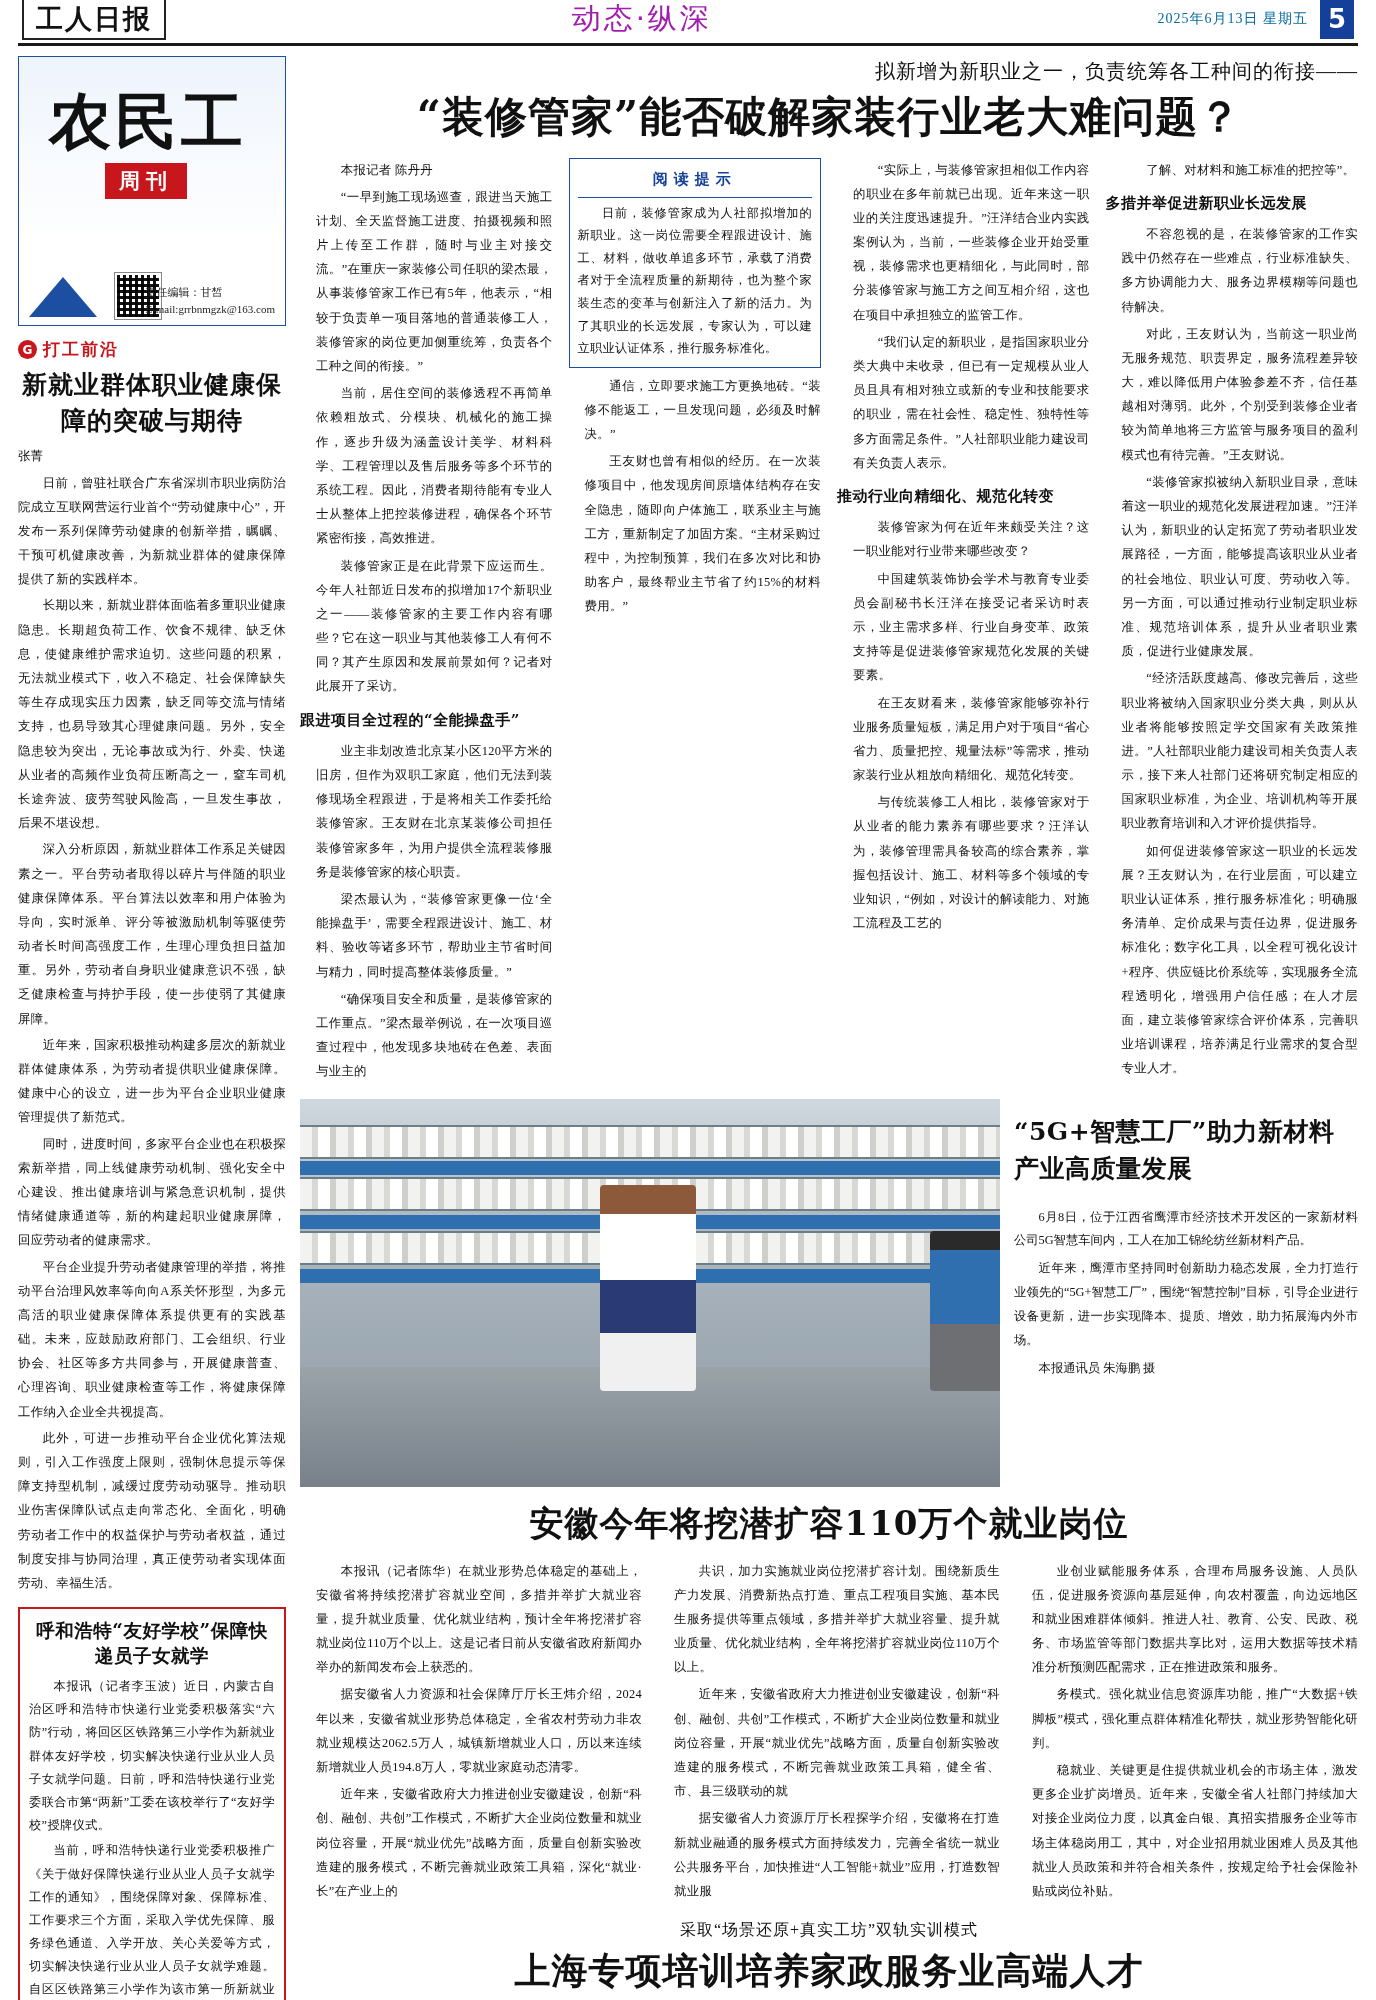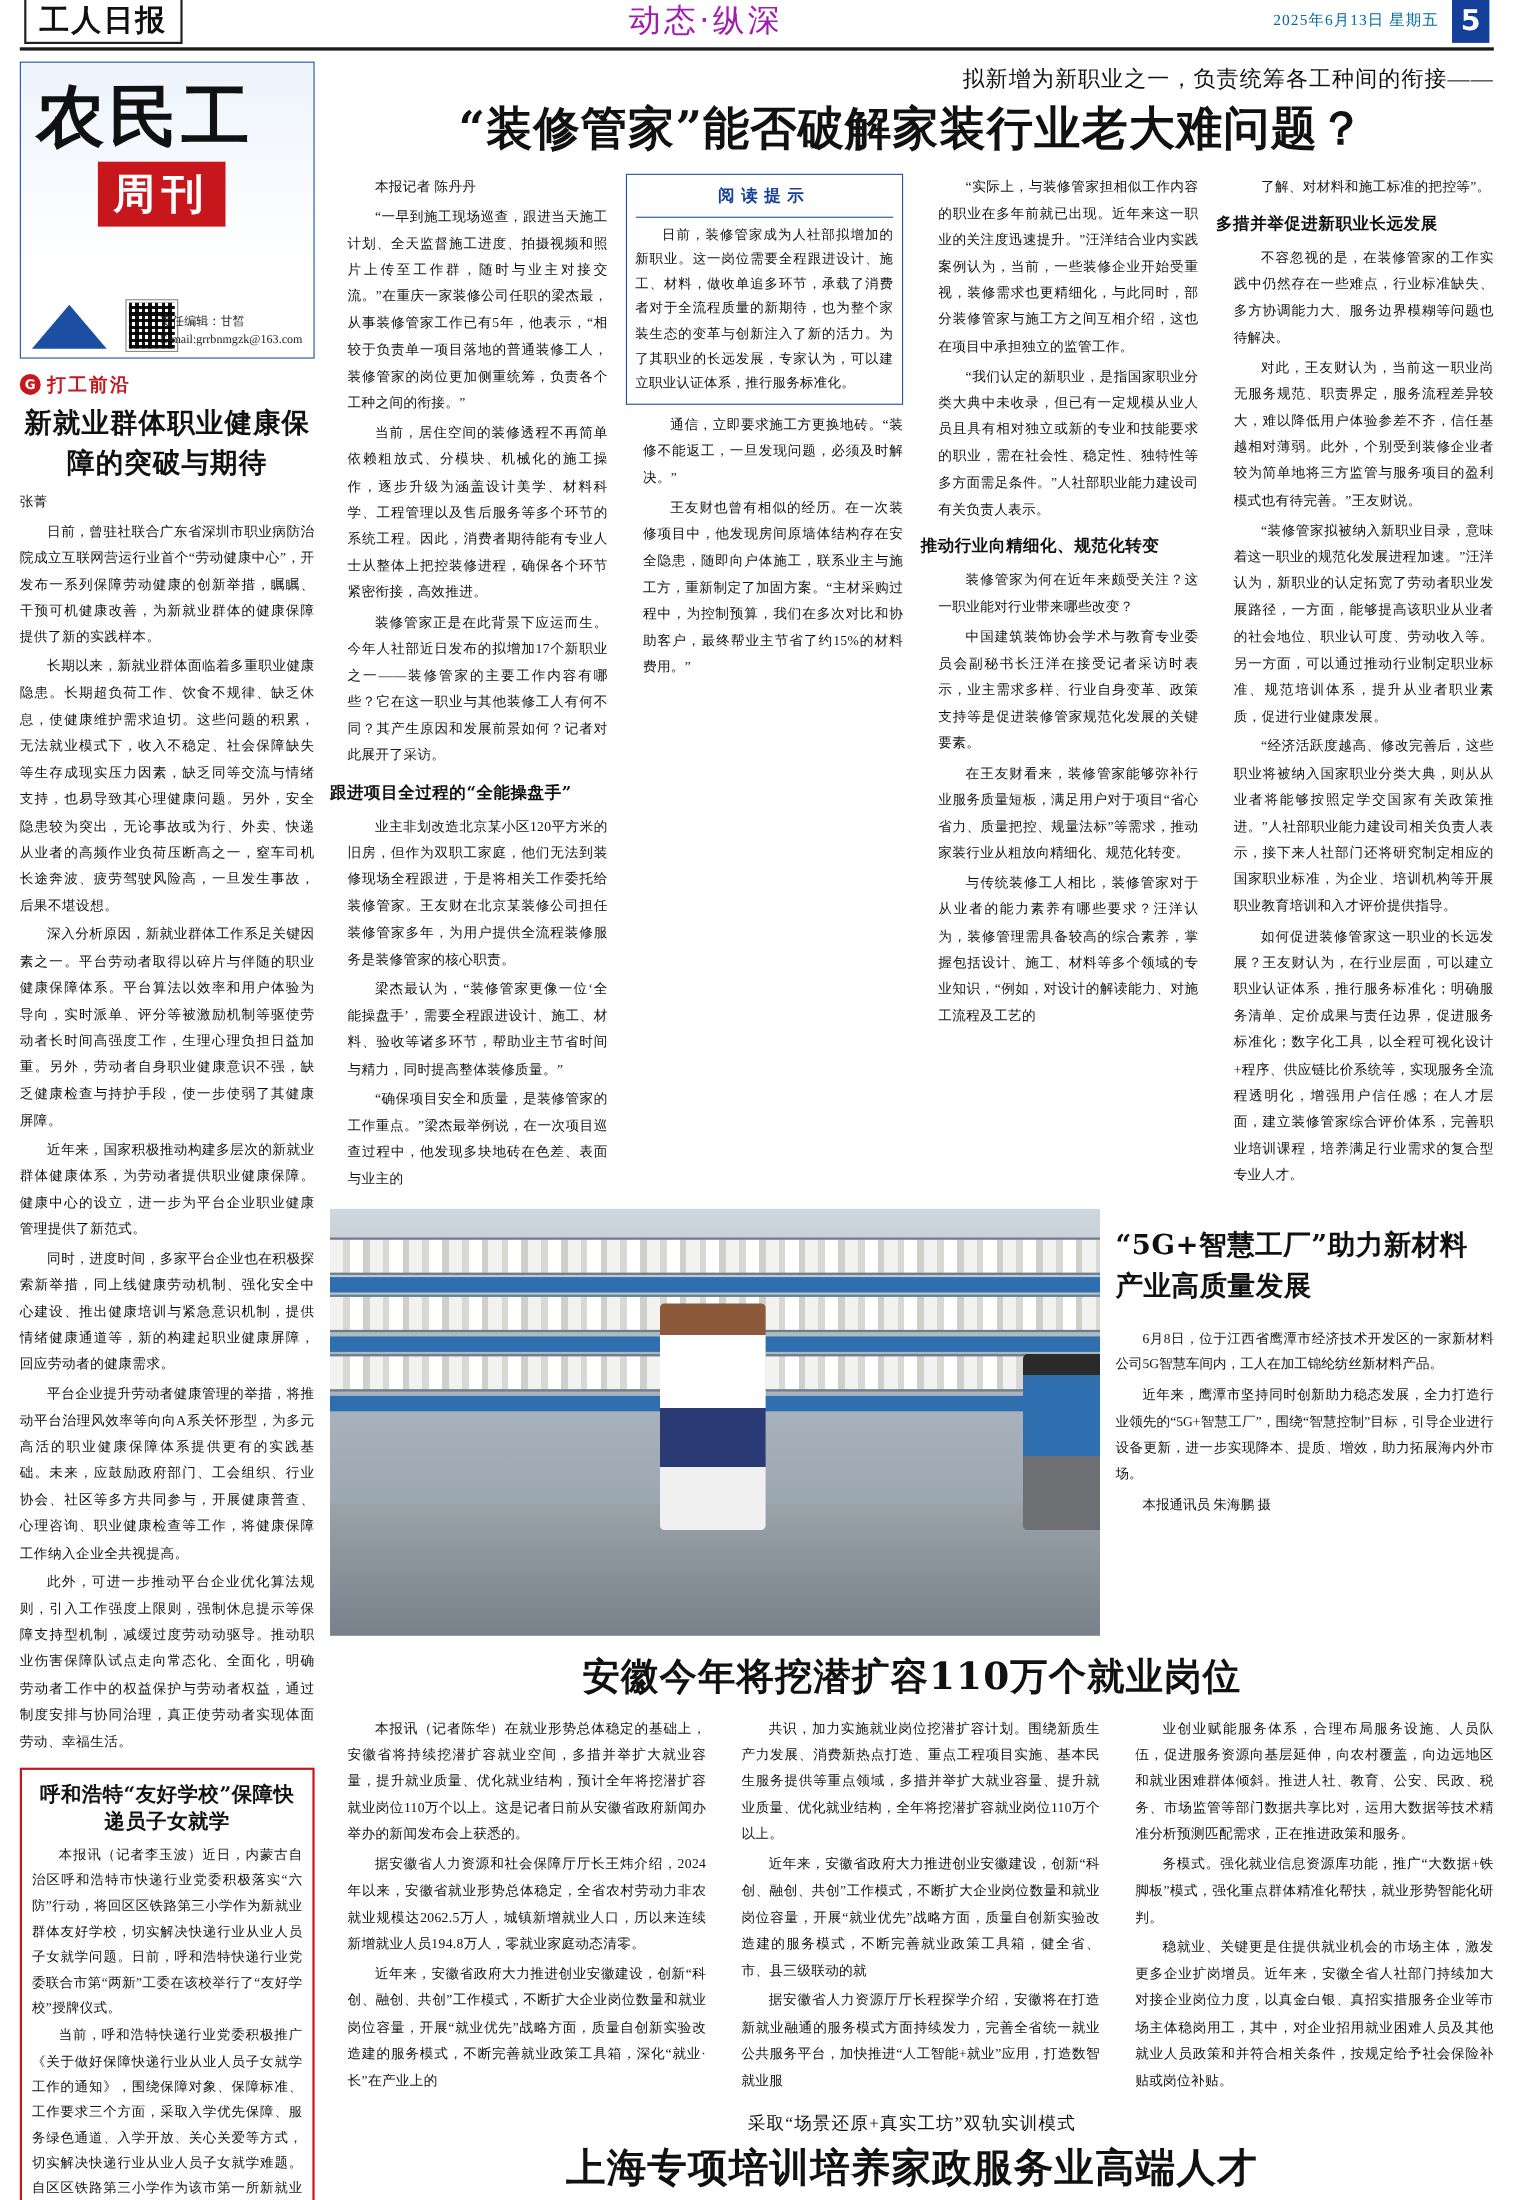--- a/index.html
+++ b/index.html
@@ -38,31 +38,31 @@
     font-family:"DejaVu Sans", sans-serif;
   }
 
   
   .body-grid { display:flex; gap:14px; margin-top:10px; height:1908px; }
   .col-left { width:268px; flex:0 0 268px; }
   .col-main { flex:1; }
 
   
   .nongmingong-box {
-    border:1px solid #1c4fa1; padding:8px; position:relative; height:270px;
+    border:1px solid #1c4fa1; padding:24px; position:relative; height:270px;
     background:linear-gradient(180deg,#eef4fd 0%,#ffffff 70%);
   }
   .nmg-title {
     font-family:"DejaVu Serif", serif;
     font-weight:bold; font-size:62px; letter-spacing:4px; color:#111;
     line-height:1; margin:10px 0 0 6px;
   }
   .nmg-sub {
     display:inline-block; background:#c8161d; color:#fff;
-    font-weight:bold; font-size:38px; letter-spacing:6px;
+    font-weight:bold; font-size:21px; letter-spacing:6px;
     padding:4px 14px; margin:10px 0 0 62px;
     font-family:"DejaVu Serif", serif;
   }
   .nmg-credit {
     position:absolute; right:10px; bottom:8px; font-size:11px; line-height:1.5;
     text-align:left; color:#222;
   }
   .qr {
     position:absolute; left:96px; bottom:6px; width:46px; height:46px;
     background:

